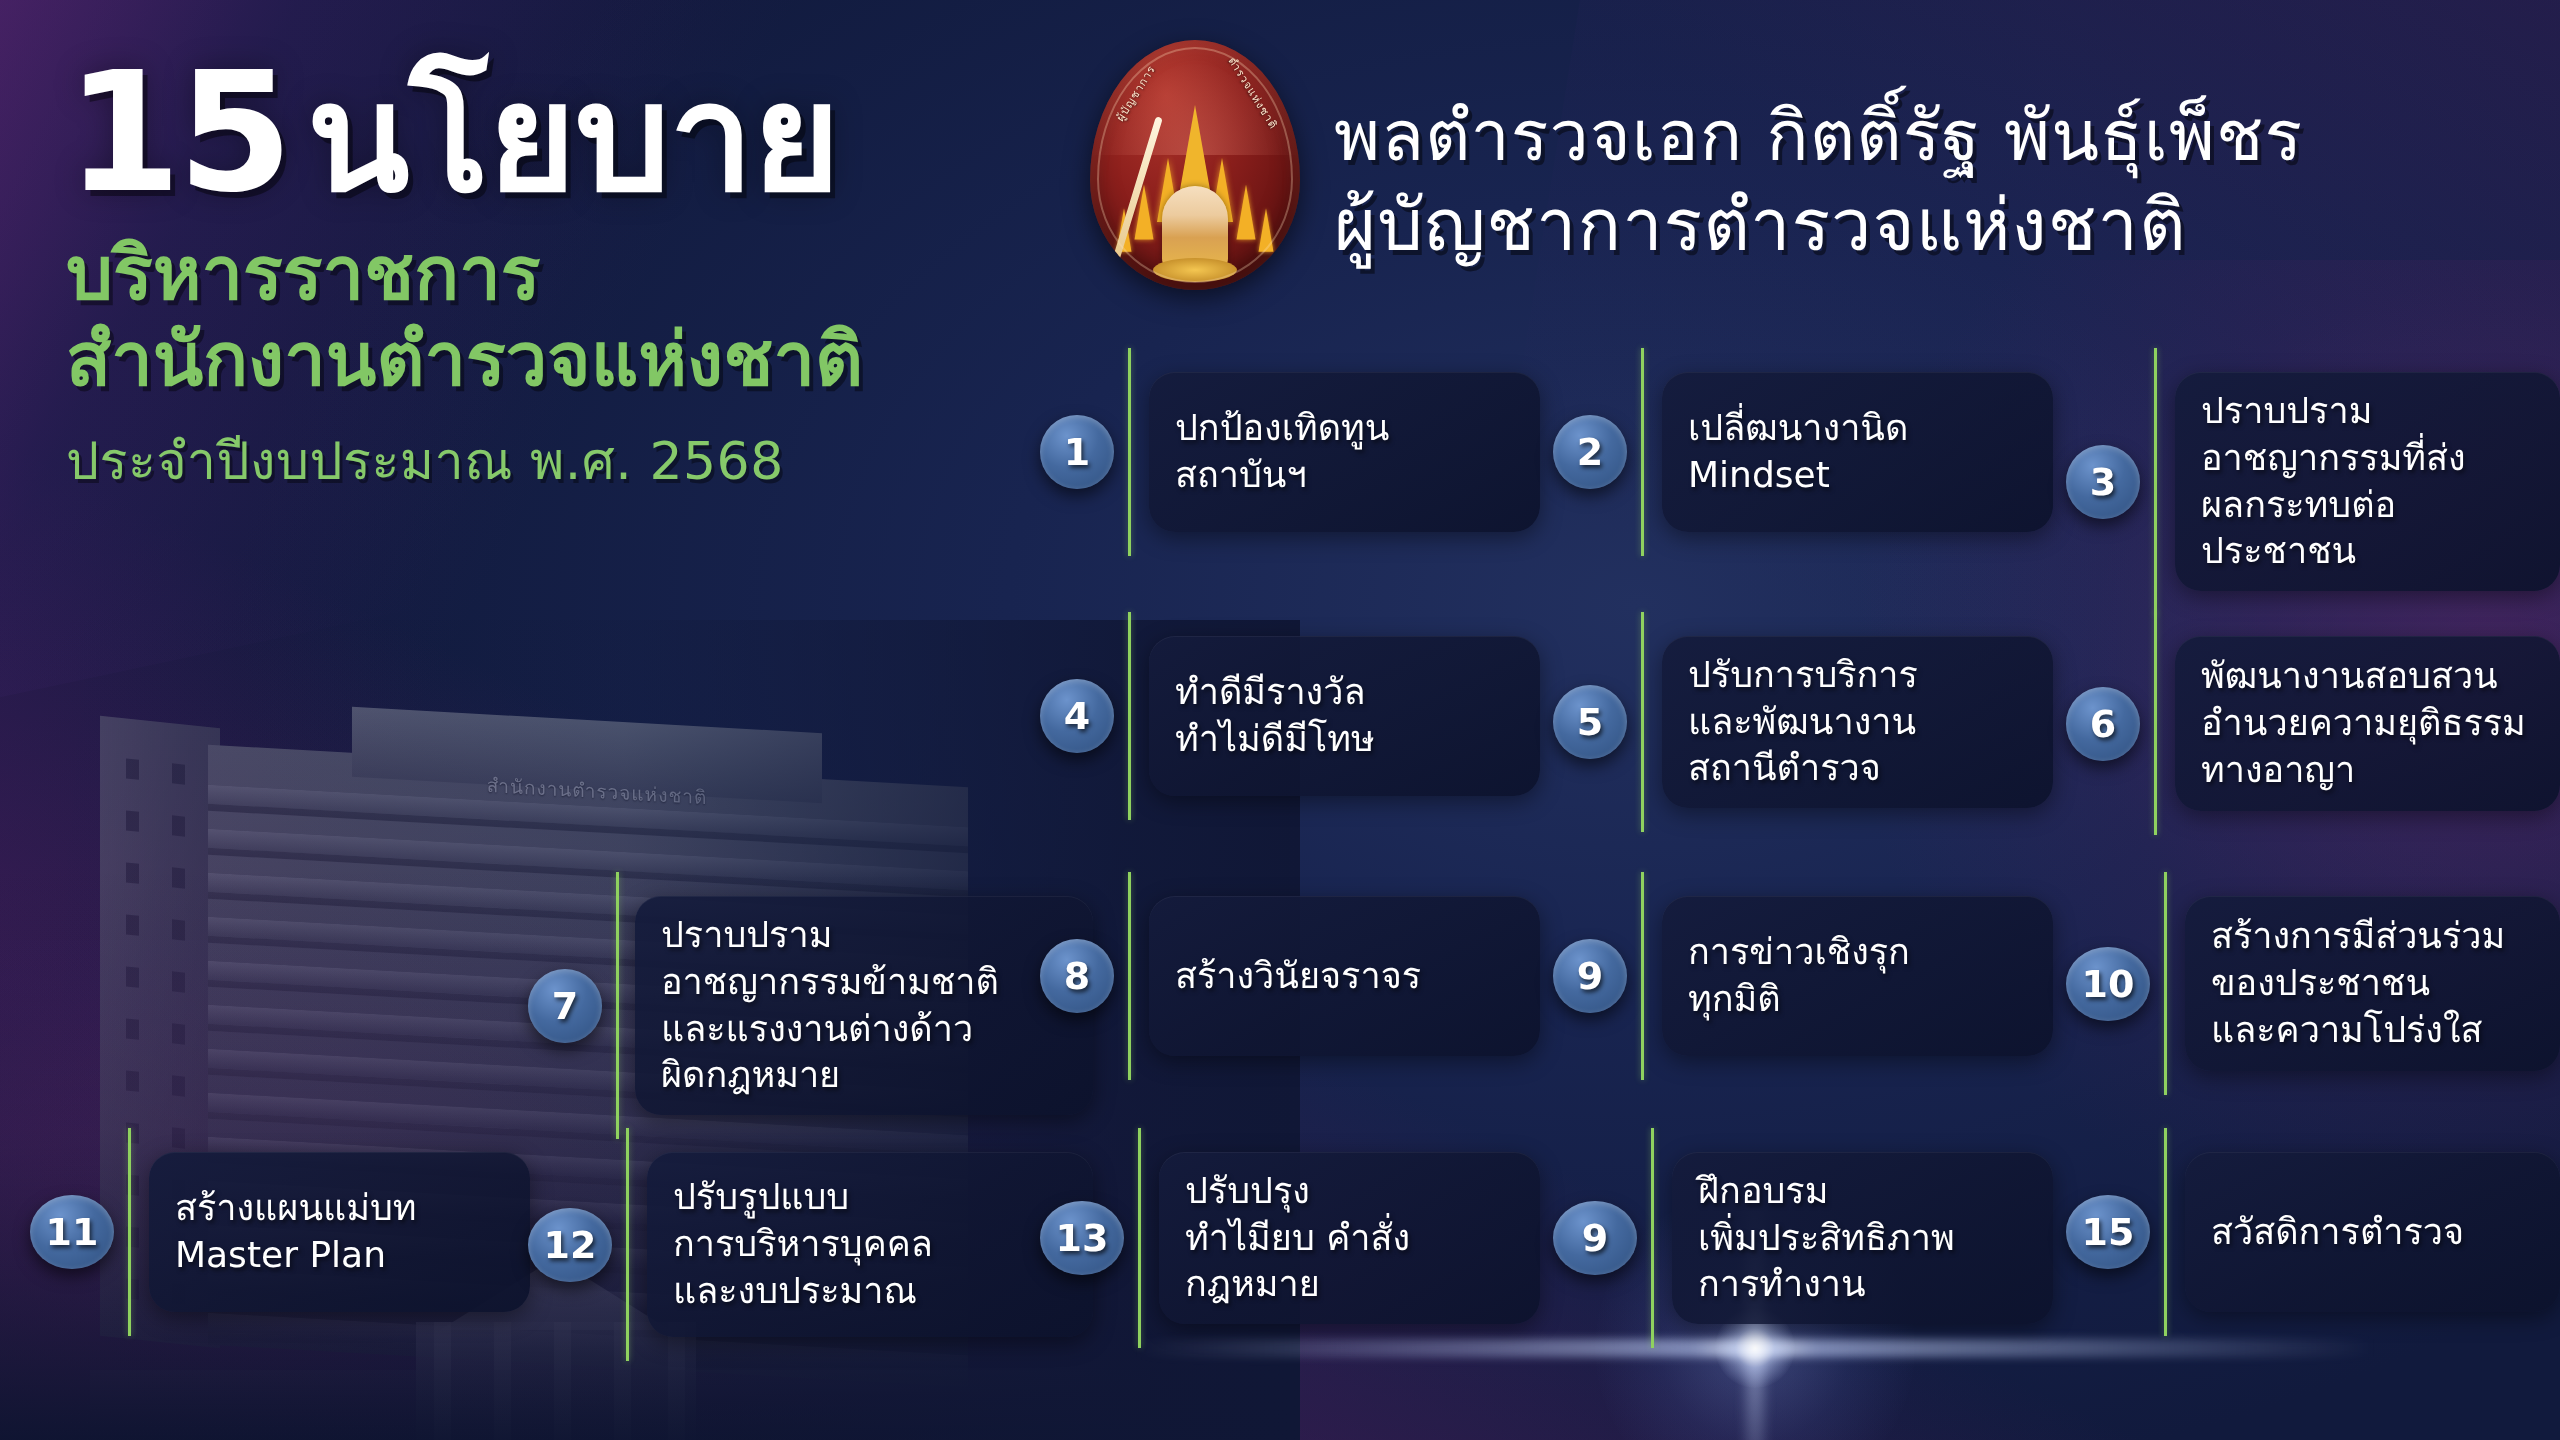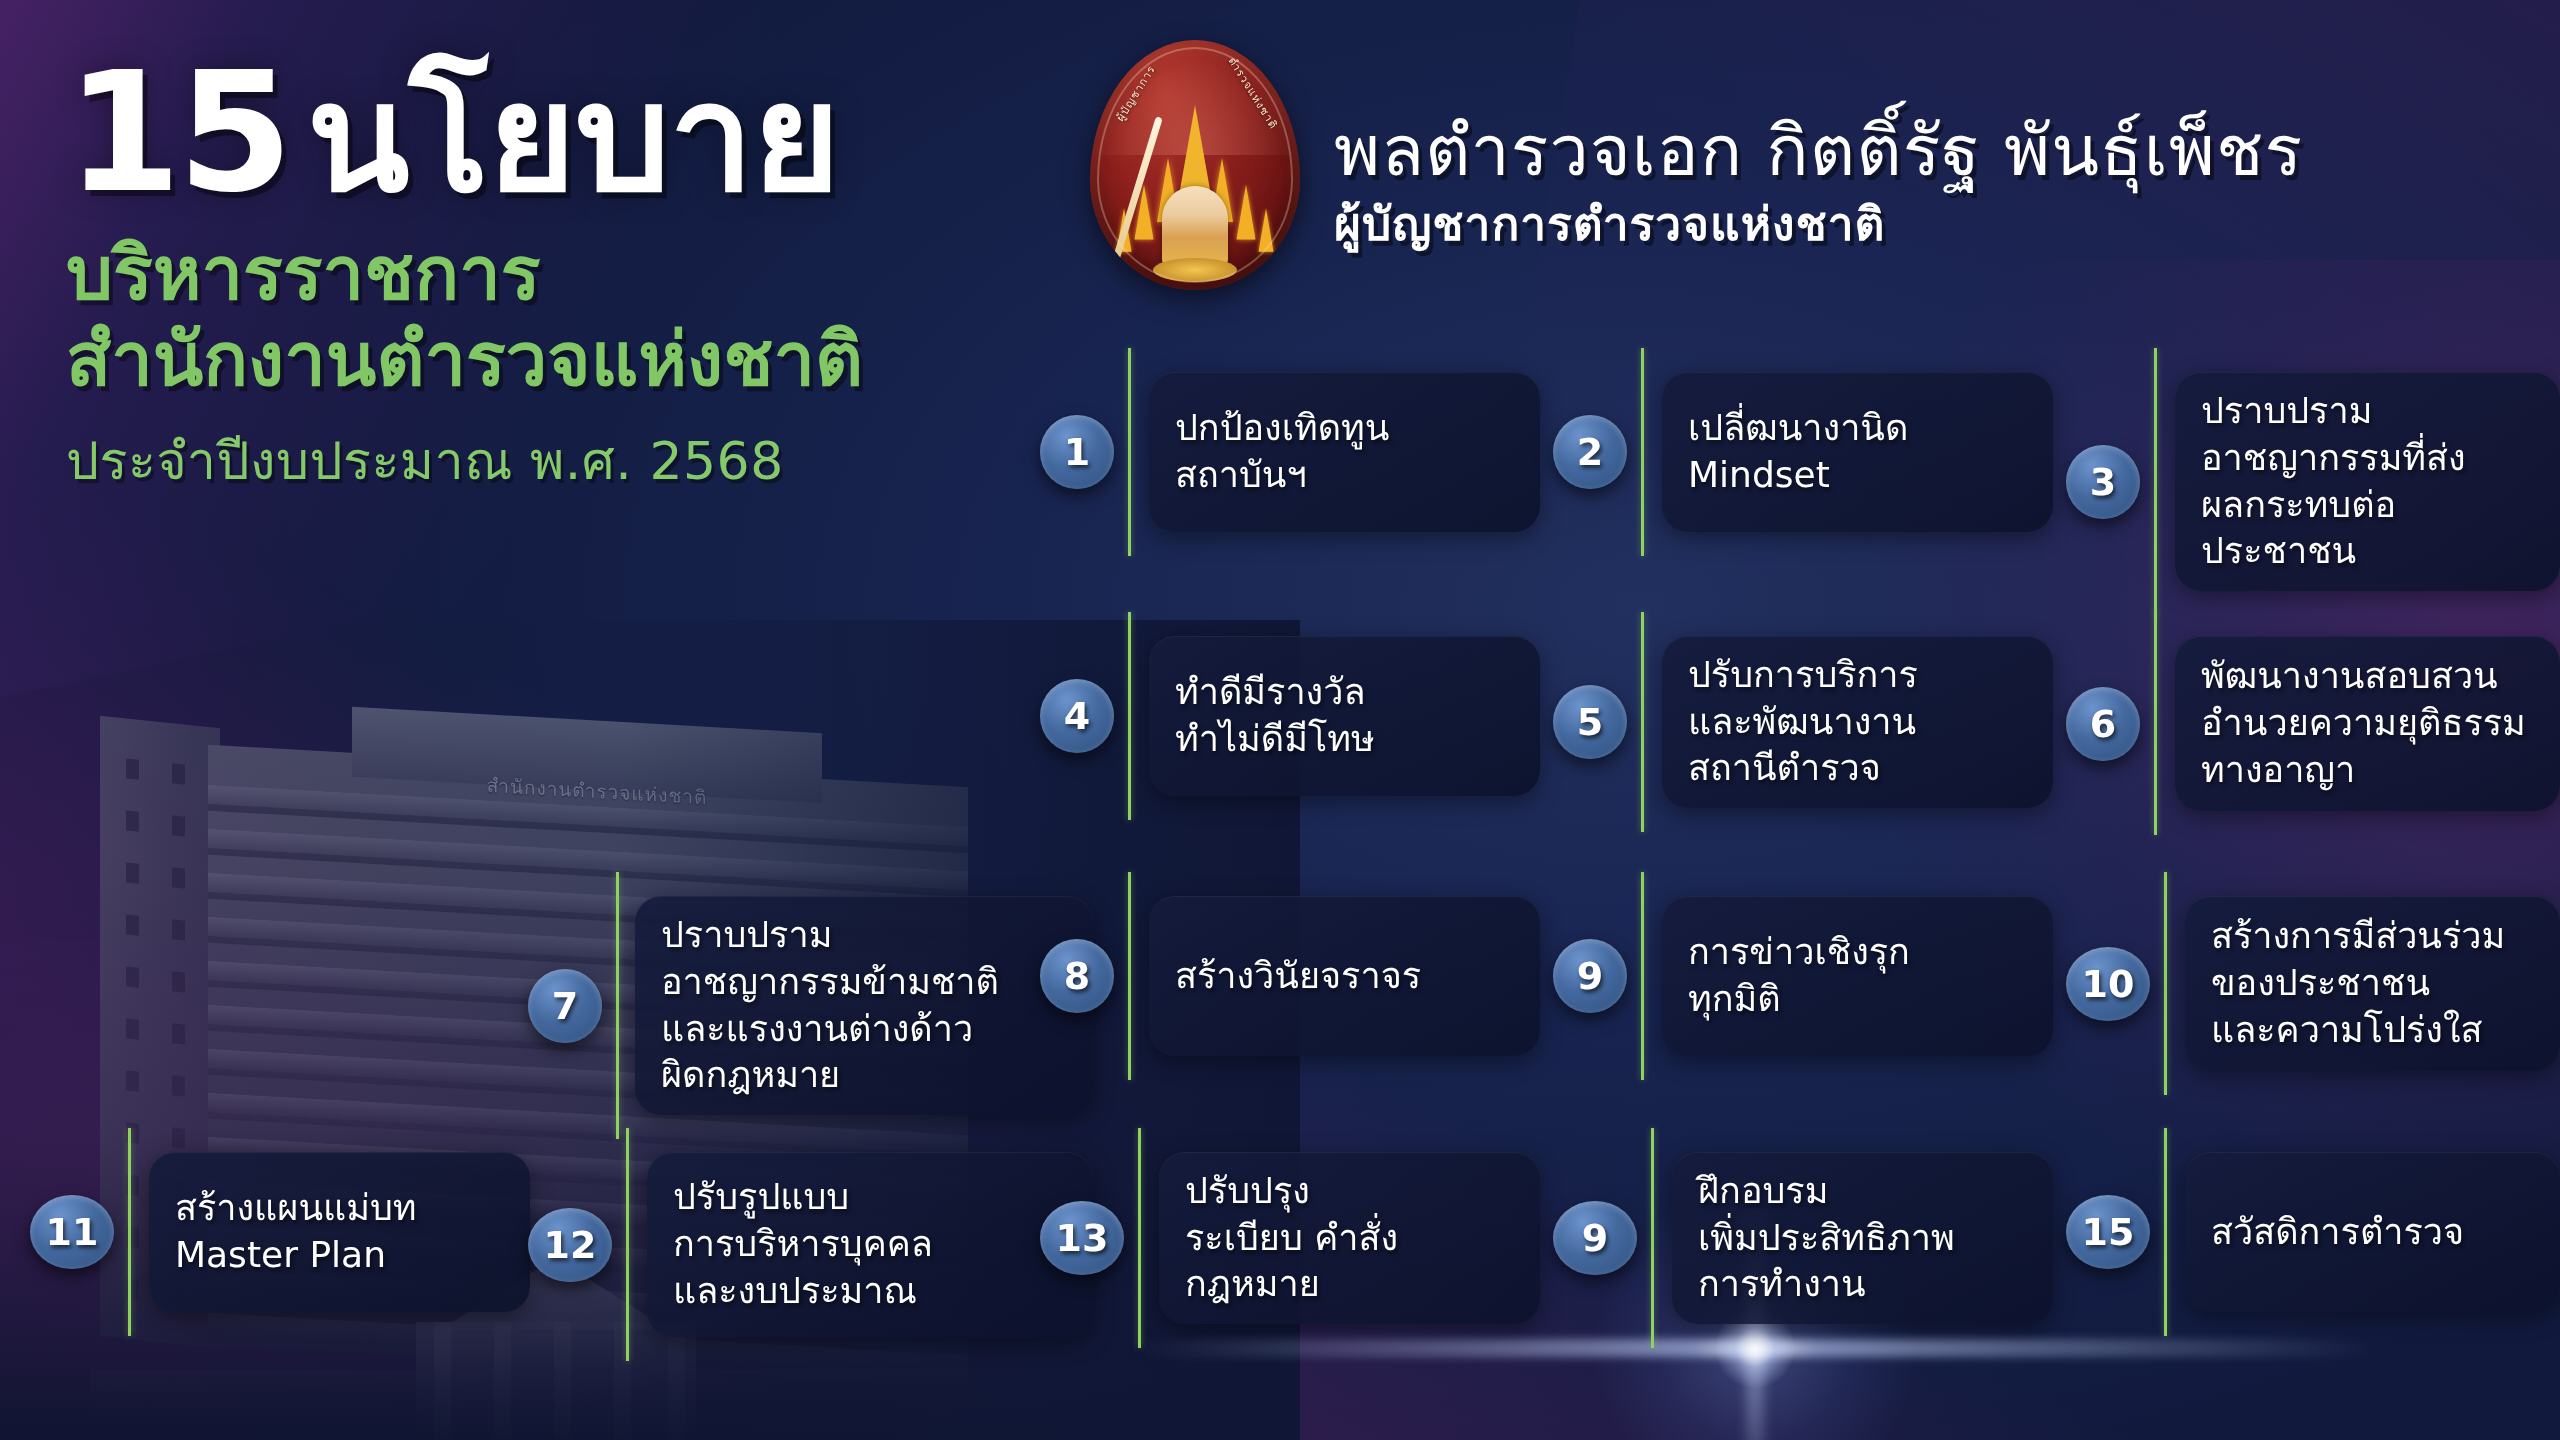--- a/index.html
+++ b/index.html
@@ -265,21 +265,21 @@
   }
   .seal .arc-l{ left:14px; transform:rotate(-58deg); }
   .seal .arc-r{ right:6px;  transform:rotate(58deg); }
 
   .chief{
     line-height:1.2;
     text-shadow:4px 5px 0 rgba(0,0,0,.45);
     margin-top:32px;
   }
   .chief .l1{ font-size:70px; color:#fff; font-weight:500; white-space:nowrap; letter-spacing:1px;}
-  .chief .l2{ font-size:46px; color:#fff; font-weight:700; white-space:nowrap; letter-spacing:1px; margin-top:4px;}
+  .chief .l2{ font-size:72px; color:#fff; font-weight:400; white-space:nowrap; letter-spacing:1px; margin-top:4px;}
 
   
   .grid{ position:absolute; inset:0; z-index:5; }
 
   .item{ position:absolute; display:flex; align-items:center; }
 
   .badge{
     position:relative;
     width:74px; height:74px; flex:0 0 auto;
     border-radius:50%;
@@ -569,21 +569,21 @@
 การบริหารบุคคล
 และงบประมาณ</div>
       </div>
     </div>
 
     <div class="item r4 k13">
       <div class="badge wide">13</div>
       <div class="divider" style="height: 220px;"></div>
       <div class="card">
         <div class="card-text">ปรับปรุง
-ระเบียบ คำสั่ง
+ทำไมียบ คำสั่ง
 กฎหมาย</div>
       </div>
     </div>
 
     <div class="item r4 k14">
       <div class="badge wide">9</div>
       <div class="divider" style="height: 220px;"></div>
       <div class="card">
         <div class="card-text">ฝึกอบรม
 เพิ่มประสิทธิภาพ

